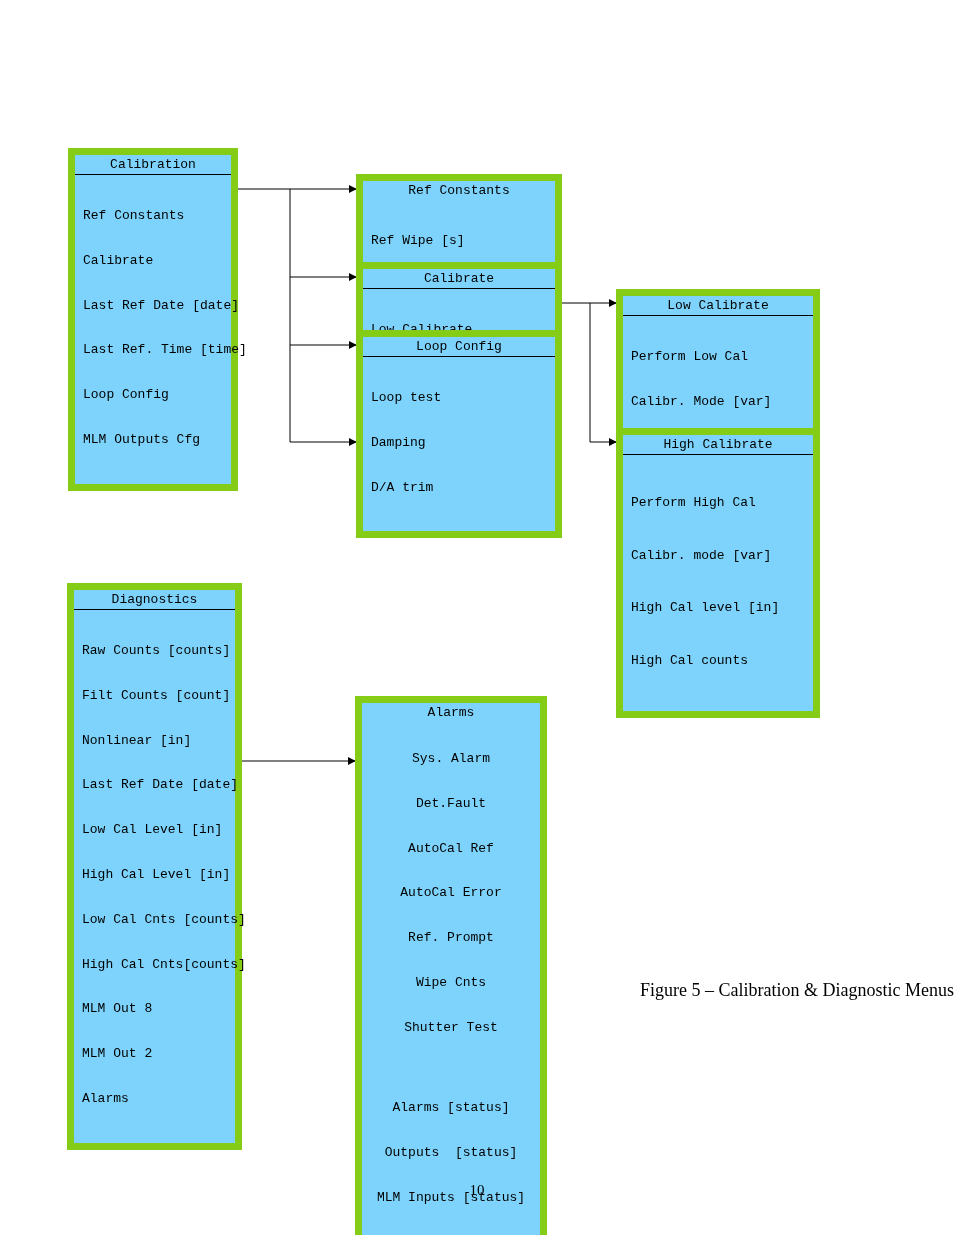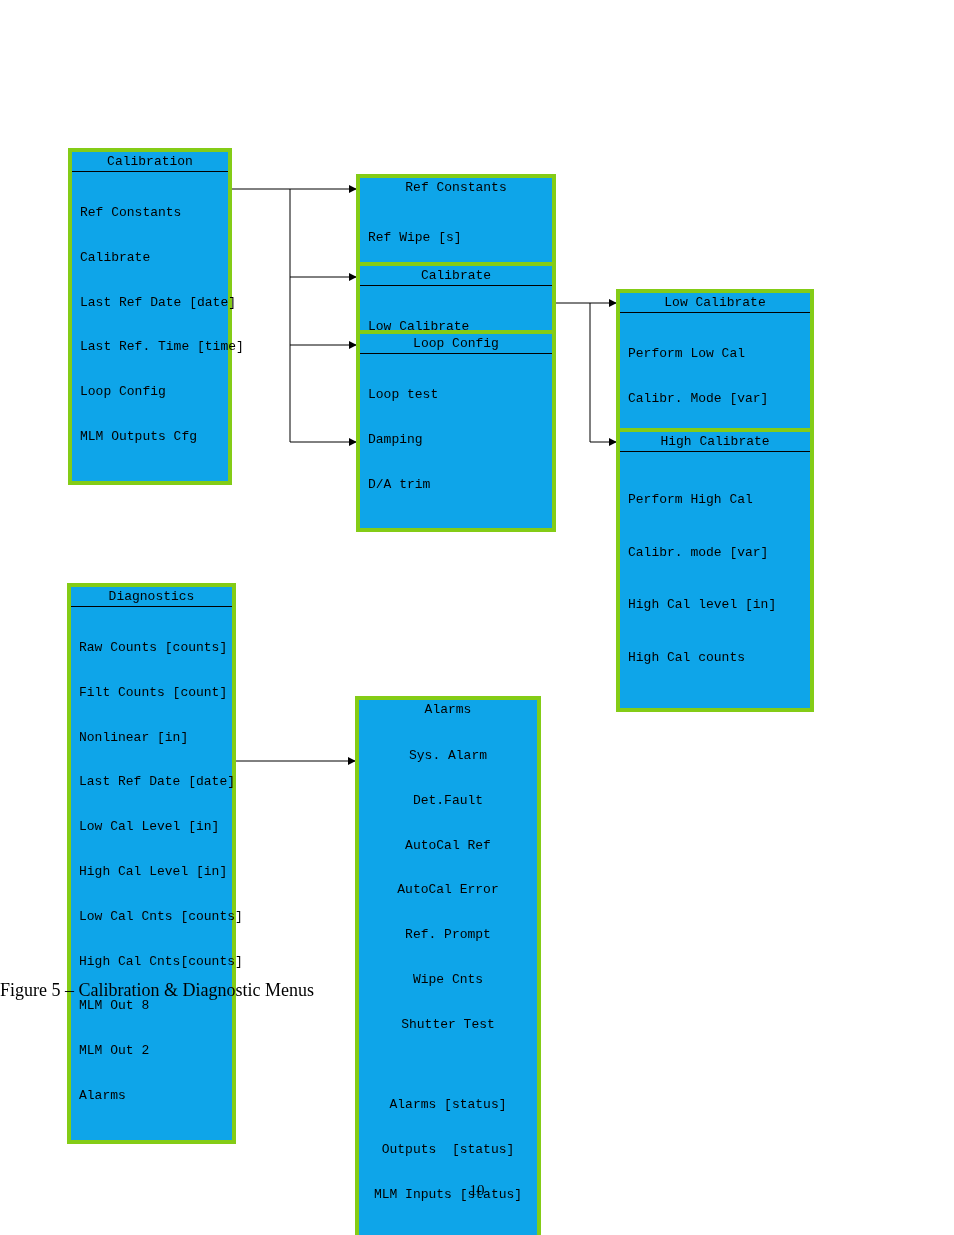--- a/index.html
+++ b/index.html
@@ -13,22 +13,22 @@
     height: 1235px;
     position: relative;
   }
   .canvas {
     position: relative;
     width: 954px;
     height: 1235px;
   }
   .box {
     position: absolute;
-    border: 4px solid #84cc16;
-    background: #0ea5e9;
+    border: 7px solid #84cc16;
+    background: #7dd3fc;
   }
   .box .title {
     text-align: center;
     border-bottom: 1px solid #000;
     padding: 2px 6px;
     white-space: pre;
   }
   .box .notitle {
     text-align: center;
     padding: 2px 6px;
@@ -47,21 +47,21 @@
     left: 0;
     top: 0;
     width: 954px;
     height: 1235px;
     pointer-events: none;
   }
   .caption {
     position: absolute;
     font-family: "Times New Roman", serif;
     font-size: 18px;
-    text-align: left;
+    text-align: right;
     width: 100%;
   }
   .pagenum {
     position: absolute;
     font-family: "Times New Roman", serif;
     font-size: 15px;
     text-align: center;
     width: 100%;
   }
 </style>

